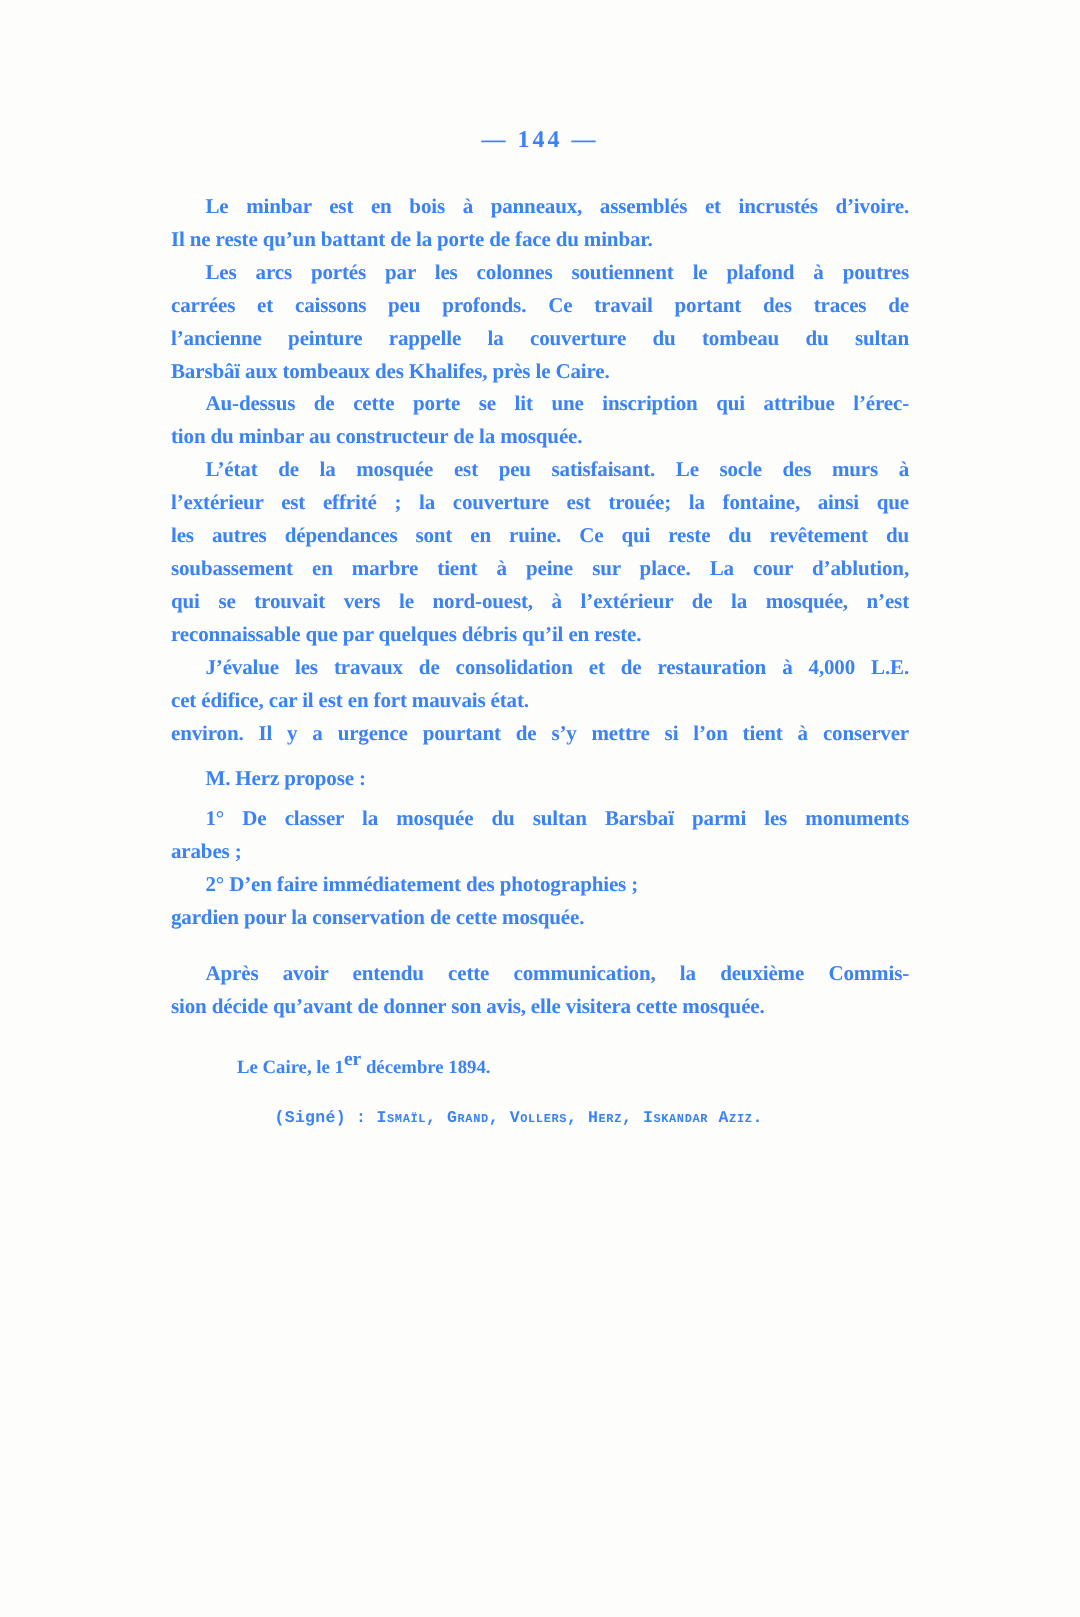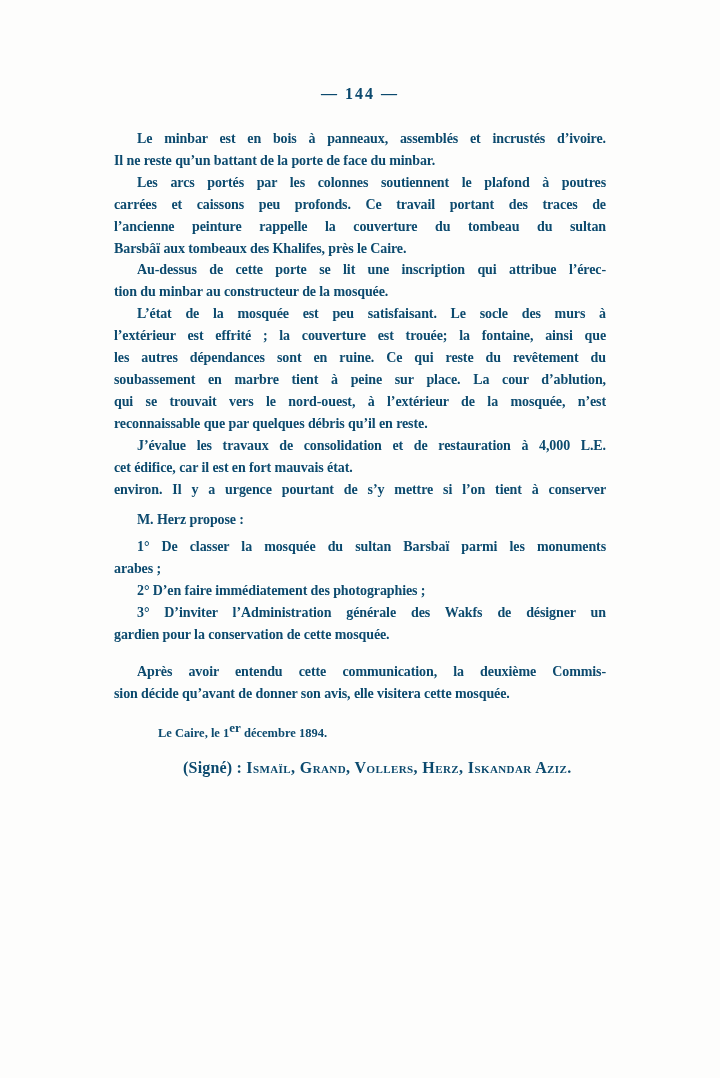--- a/index.html
+++ b/index.html
@@ -5,21 +5,21 @@
   html, body {
     margin: 0;
     padding: 0;
     background: #ffffff;
   }
   .page {
     position: relative;
     width: 720px;
     height: 1078px;
     background: #fdfdfc;
-    color: #0c4a6e;
+    color: #3b82f6;
     font-family: "Liberation Serif", serif;
     font-weight: 700;
     box-sizing: border-box;
     padding-top: 86px;
     overflow: hidden;
   }
   .page-number {
     text-align: center;
     font-size: 16px;
     line-height: 16px;
@@ -54,23 +54,24 @@
     line-height: 16px;
     letter-spacing: 0;
   }
   .dateline sup {
     font-size: 13px;
     vertical-align: super;
     line-height: 0;
   }
   .signature {
     margin: 18px 0 0 69px;
-    font-size: 16px;
+    font-size: 11px;
     line-height: 18px;
     letter-spacing: 0.2px;
+    font-family: Liberation Mono, monospace;
   }
   .signature .names { font-variant: small-caps; letter-spacing: 0.4px; }
 </style>
 </head>
 <body>
 
 <div class="page">
 
   <div class="page-number">— 144 —</div>
 
@@ -114,21 +115,20 @@
 
     <div class="para mt-sm">
       <div>
         <div class="line ind">1° De classer la mosquée du sultan Barsbaï parmi les monuments</div>
         <div class="line last">arabes ;</div>
       </div>
       <div>
         <div class="line ind last">2° D’en faire immédiatement des photographies ;</div>
       </div>
       <div>
-        <div class="line ind">3° D’inviter l’Administration générale des Wakfs de désigner un</div>
         <div class="line last">gardien pour la conservation de cette mosquée.</div>
       </div>
     </div>
 
     <div class="para mt-lg">
       <div class="line ind">Après avoir entendu cette communication, la deuxième Commis-</div>
       <div class="line last">sion décide qu’avant de donner son avis, elle visitera cette mosquée.</div>
     </div>
 
     <div class="dateline">

